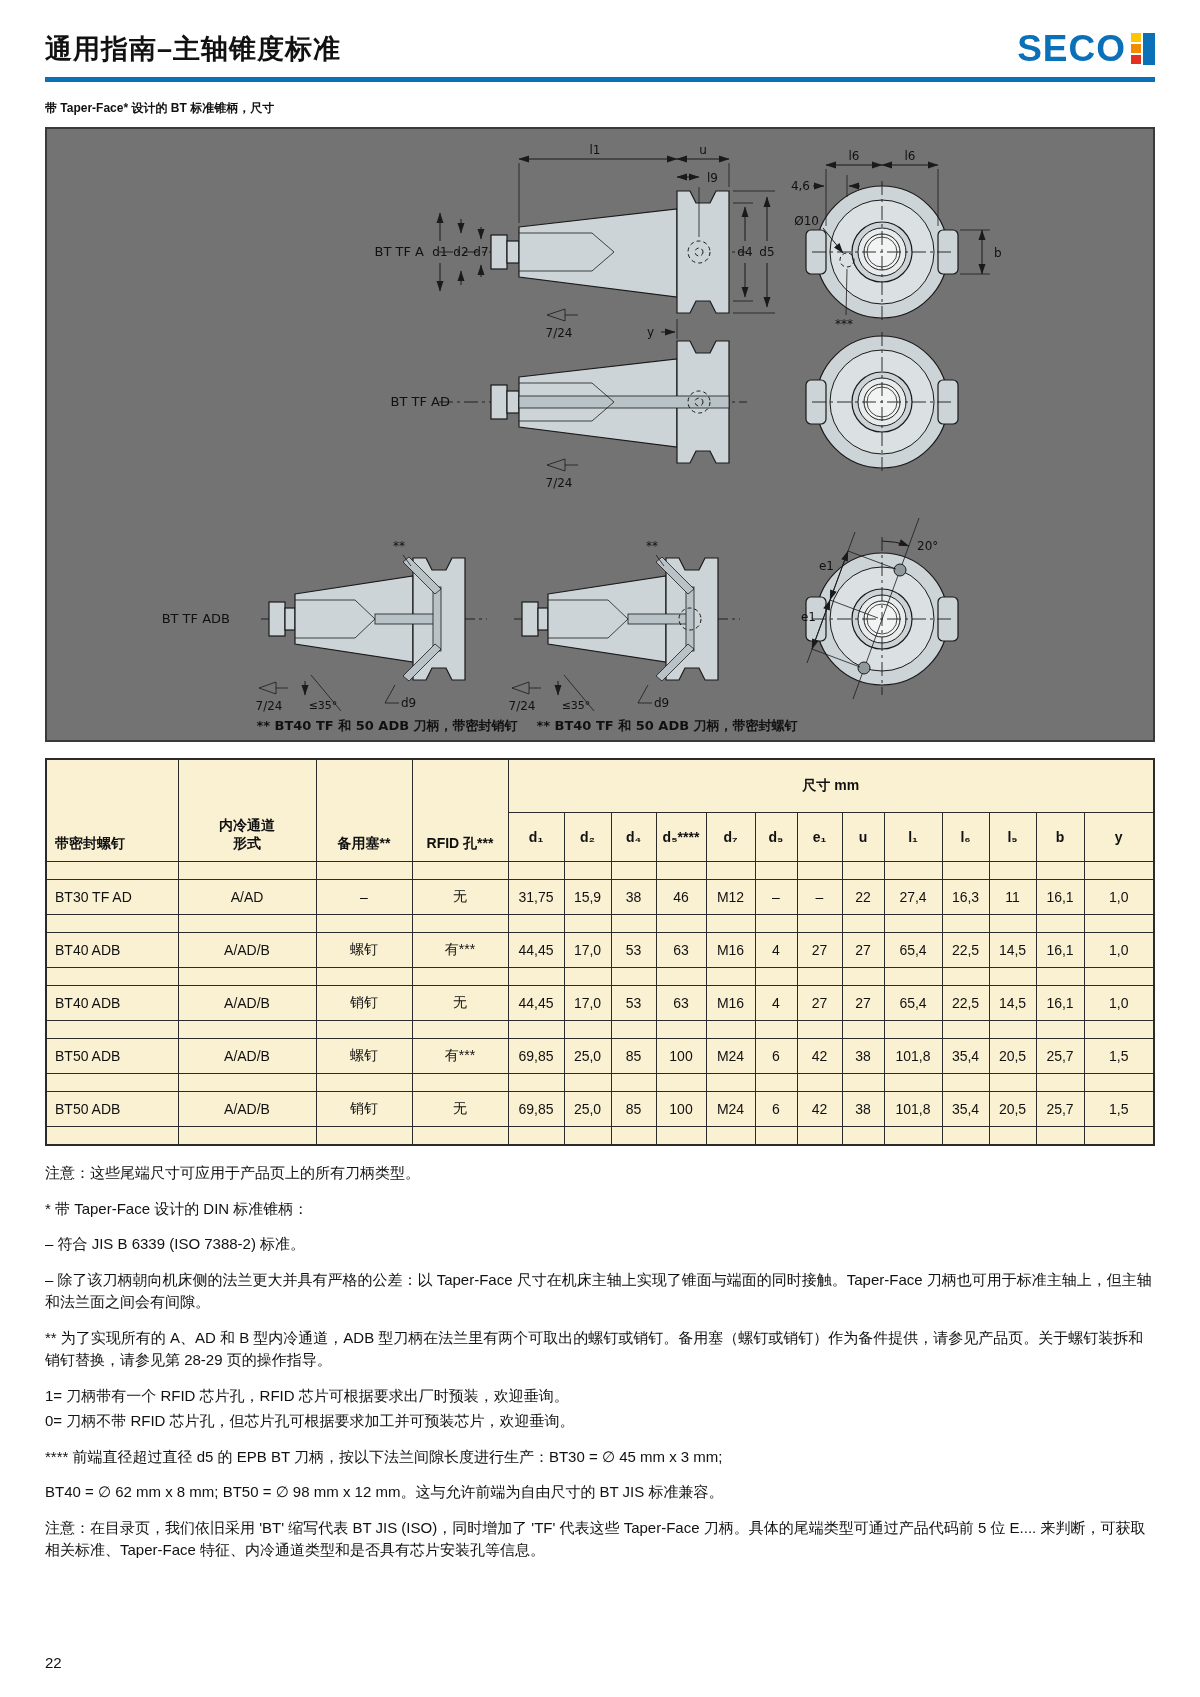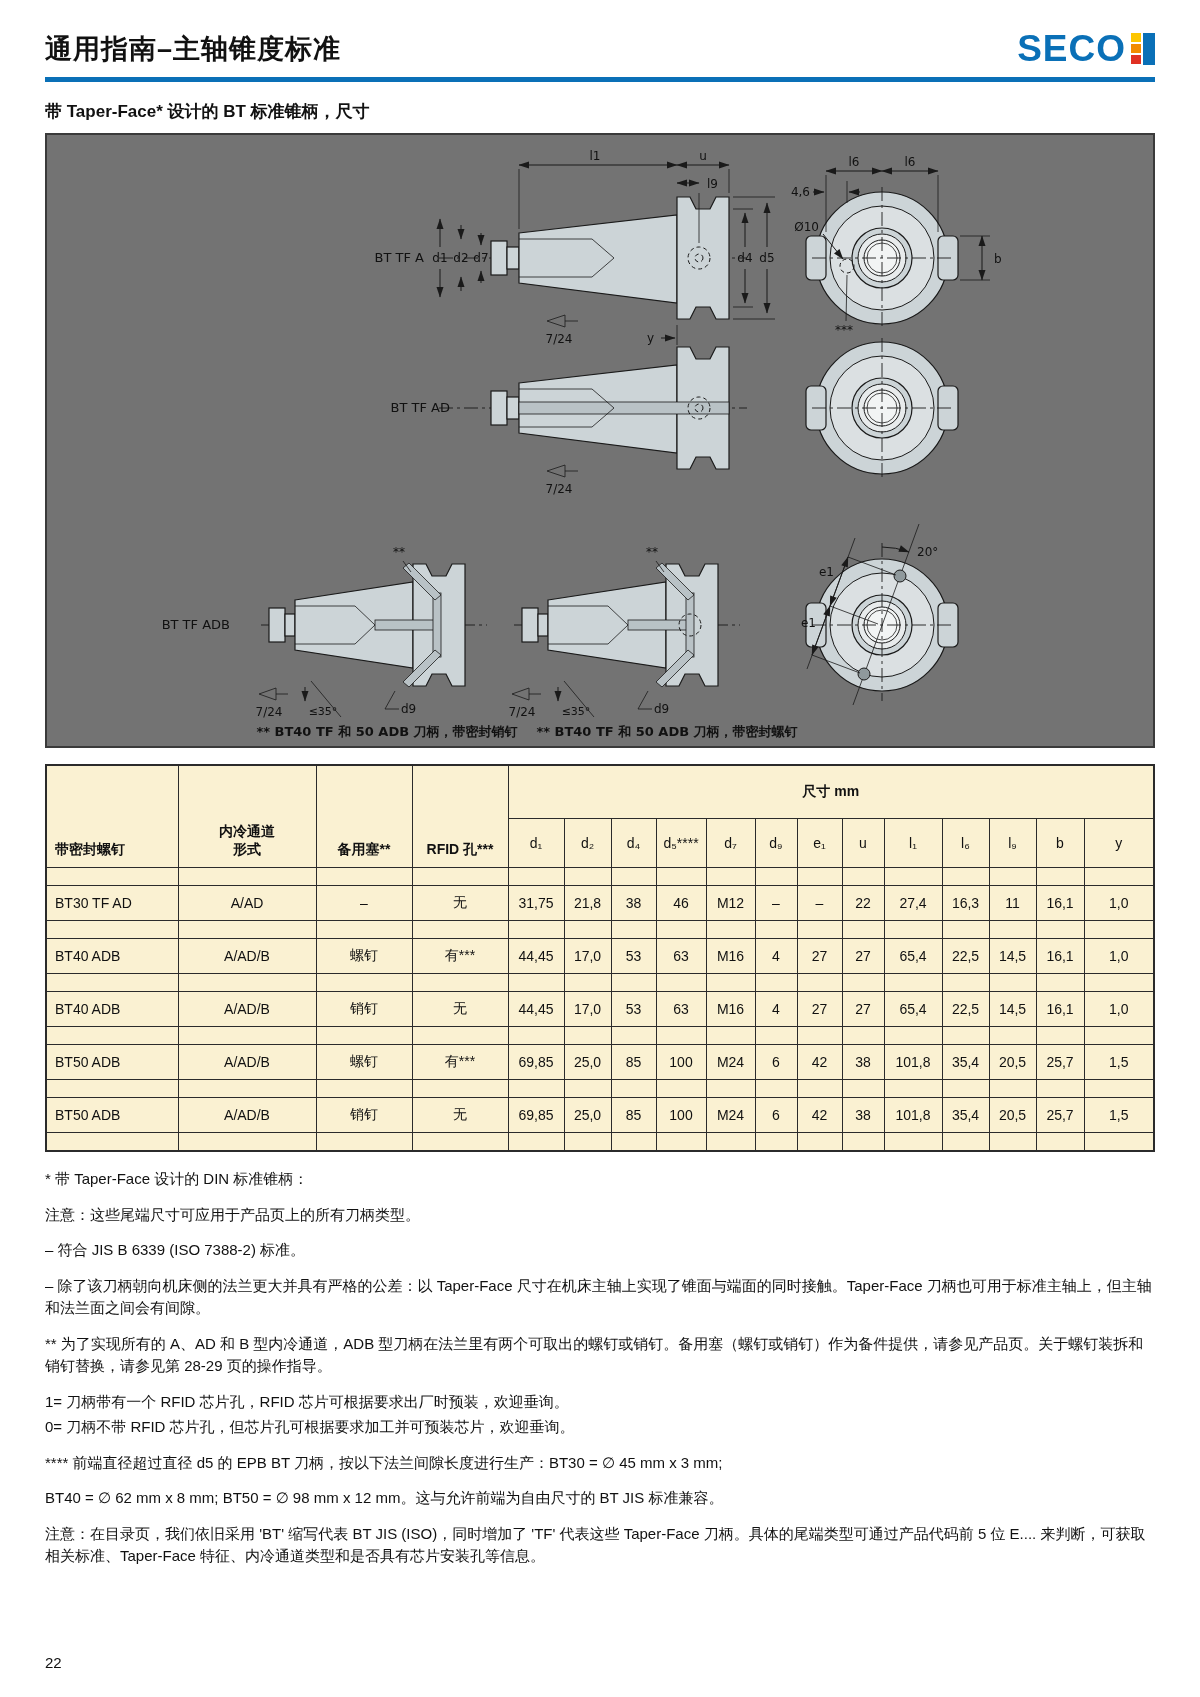--- a/index.html
+++ b/index.html
@@ -11,21 +11,21 @@
   .logo{display:flex;align-items:center;gap:5px;}
   .logo-text{color:#0a70b7;font-weight:bold;font-size:37px;letter-spacing:1px;line-height:1;}
   .logo-flag{display:flex;gap:2px;height:32px;}
   .flag-col{display:flex;flex-direction:column;gap:2px;width:10px;}
   .sq{flex:1;display:block;}
   .sq.y{background:#fdc600;}
   .sq.o{background:#f28b00;}
   .sq.r{background:#e03123;}
   .flag-blue{width:12px;height:32px;background:#0a70b7;display:block;}
   .rule{height:5px;background:#0a70b7;margin-top:10px;}
-  .subtitle{font-size:17px;font-weight:bold;margin:18px 0 10px 0;}
+  .subtitle{font-size:12px;font-weight:bold;margin:18px 0 10px 0;}
   
   .panel{height:615px;border:2px solid #3a3a3a;background:#737373;box-sizing:border-box;}
   svg text{font-family:"DejaVu Sans",sans-serif;}
   .lb{font-size:12px;fill:#111;}
   .lb11{font-size:11px;fill:#111;}
   .vl{font-size:13px;fill:#111;}
   .cap{font-size:13px;font-weight:bold;fill:#111;}
   .dm{stroke:#1a1a1a;stroke-width:1;fill:none;}
   .tn{stroke:#1a1a1a;stroke-width:0.8;fill:none;}
   .ax{stroke:#1a1a1a;stroke-width:0.9;fill:none;stroke-dasharray:14 4 3 4;}
@@ -37,21 +37,21 @@
   .ring3{fill:#e8ebec;stroke:#1a1a1a;stroke-width:1;}
   .ring4{fill:#f2f4f4;stroke:#1a1a1a;stroke-width:1;}
   .screw{fill:#8f999c;stroke:#1a1a1a;stroke-width:1;}
   
   table{width:100%;border-collapse:collapse;table-layout:fixed;background:#faf1d2;border:2px solid #2b2b2b;margin-top:16px;}
   th,td{border:1px solid #2b2b2b;text-align:center;font-size:14px;color:#111;padding:0;overflow:hidden;}
   th{font-weight:bold;}
   th.vb{vertical-align:bottom;padding-bottom:8px;}
   th.tl,td.tl{text-align:left;padding-left:8px;}
   th.size-head{height:52px;vertical-align:middle;}
-  tr.h2 th{height:48px;vertical-align:middle;font-weight:normal;margin-left:16px;}
+  tr.h2 th{height:48px;vertical-align:middle;font-weight:bold;margin-left:16px;}
   tr.dr td{height:34px;}
   tr.sp td{height:17px;}
   .prewrap{white-space:pre-line;margin-left:46px;}
   
   .notes{margin-top:16px;font-size:15px;line-height:1.5;}
   .notes p{margin:0 0 13px 0;}
   .notes p.tight{margin:0 0 3px 0;}
   .pagenum{position:absolute;left:45px;bottom:18px;font-size:15px;}
 </style>
 </head>
@@ -350,21 +350,21 @@
             <td></td>
             <td></td>
             <td></td>
           </tr>
         <tr class="dr">
           <td class="tl">BT30 TF AD</td>
           <td>A/AD</td>
           <td>–</td>
           <td>无</td>
           <td>31,75</td>
-          <td>21,8</td>
+          <td>15,9</td>
           <td>38</td>
           <td>46</td>
           <td>M12</td>
           <td>–</td>
           <td>–</td>
           <td>22</td>
           <td>27,4</td>
           <td>16,3</td>
           <td>11</td>
           <td>16,1</td>
@@ -538,22 +538,22 @@
             <td></td>
             <td></td>
             <td></td>
             <td></td>
             <td></td>
           </tr>
       </tbody>
     </table>
 
     <div class="notes">
+      <p>注意：这些尾端尺寸可应用于产品页上的所有刀柄类型。</p>
       <p>* 带 Taper-Face 设计的 DIN 标准锥柄：</p>
-      <p>注意：这些尾端尺寸可应用于产品页上的所有刀柄类型。</p>
       <p>– 符合 JIS B 6339 (ISO 7388-2) 标准。</p>
       <p>– 除了该刀柄朝向机床侧的法兰更大并具有严格的公差：以 Taper-Face 尺寸在机床主轴上实现了锥面与端面的同时接触。Taper-Face 刀柄也可用于标准主轴上，但主轴和法兰面之间会有间隙。</p>
       <p>** 为了实现所有的 A、AD 和 B 型内冷通道，ADB 型刀柄在法兰里有两个可取出的螺钉或销钉。备用塞（螺钉或销钉）作为备件提供，请参见产品页。关于螺钉装拆和销钉替换，请参见第 28-29 页的操作指导。</p>
       <p class="tight">1= 刀柄带有一个 RFID 芯片孔，RFID 芯片可根据要求出厂时预装，欢迎垂询。</p>
       <p>0= 刀柄不带 RFID 芯片孔，但芯片孔可根据要求加工并可预装芯片，欢迎垂询。</p>
       <p>**** 前端直径超过直径 d5 的 EPB BT 刀柄，按以下法兰间隙长度进行生产：BT30 = ∅ 45 mm x 3 mm;</p>
       <p>BT40 = ∅ 62 mm x 8 mm; BT50 = ∅ 98 mm x 12 mm。这与允许前端为自由尺寸的 BT JIS 标准兼容。</p>
       <p>注意：在目录页，我们依旧采用 'BT' 缩写代表 BT JIS (ISO)，同时增加了 'TF' 代表这些 Taper-Face 刀柄。具体的尾端类型可通过产品代码前 5 位 E.... 来判断，可获取相关标准、Taper-Face 特征、内冷通道类型和是否具有芯片安装孔等信息。</p>
     </div>
 

